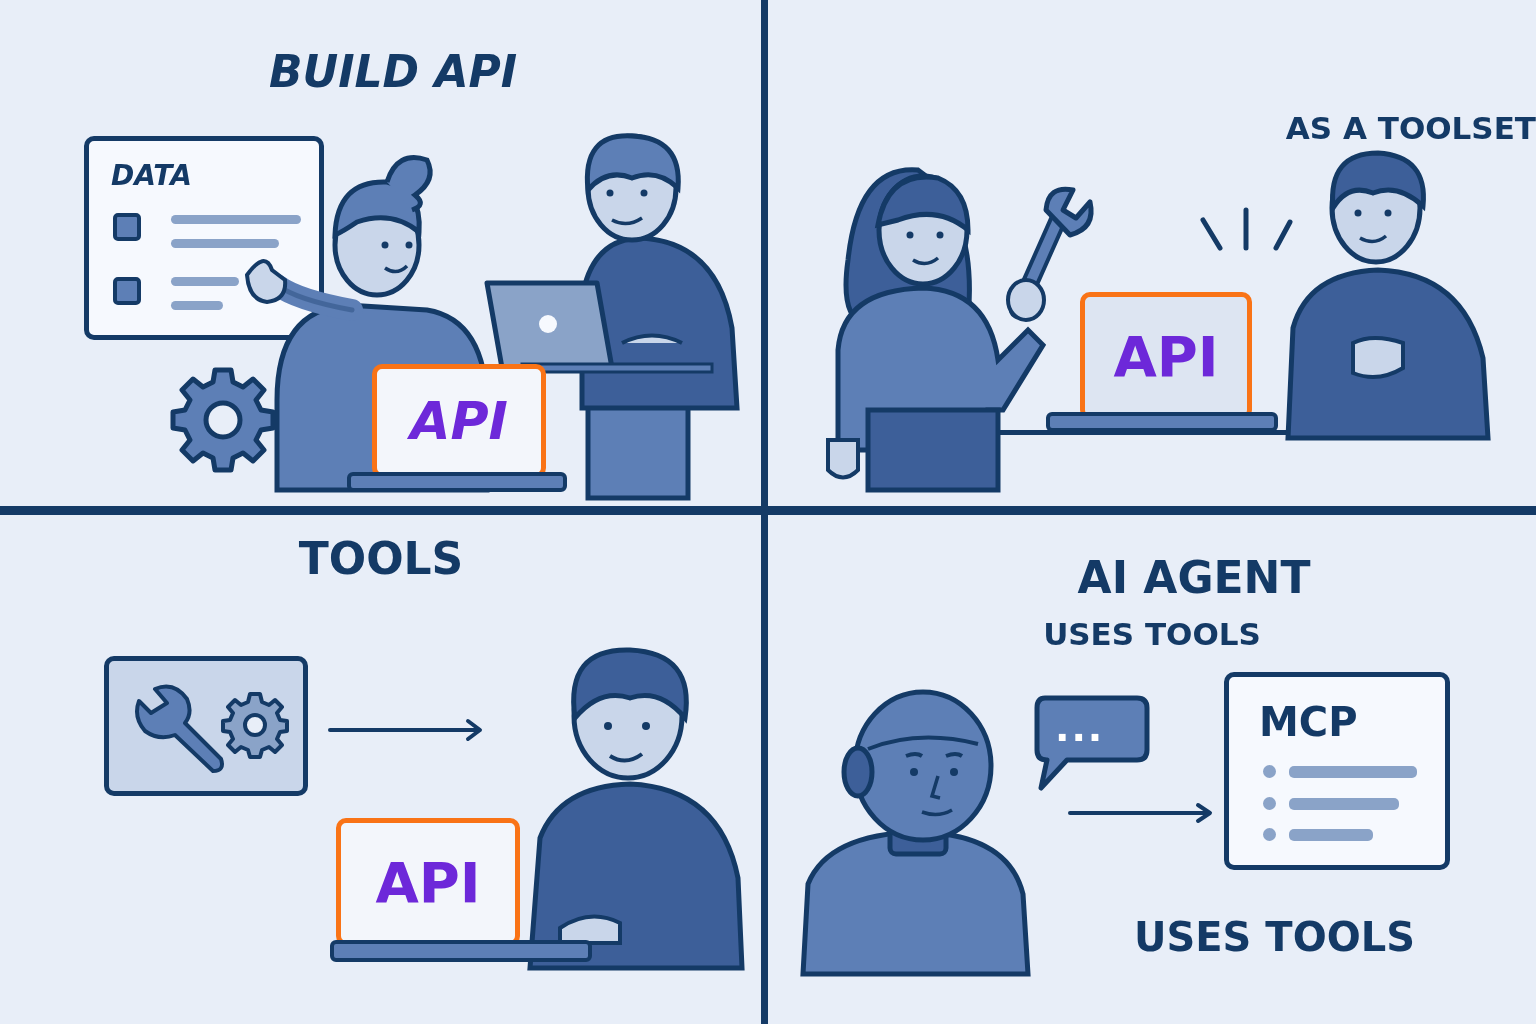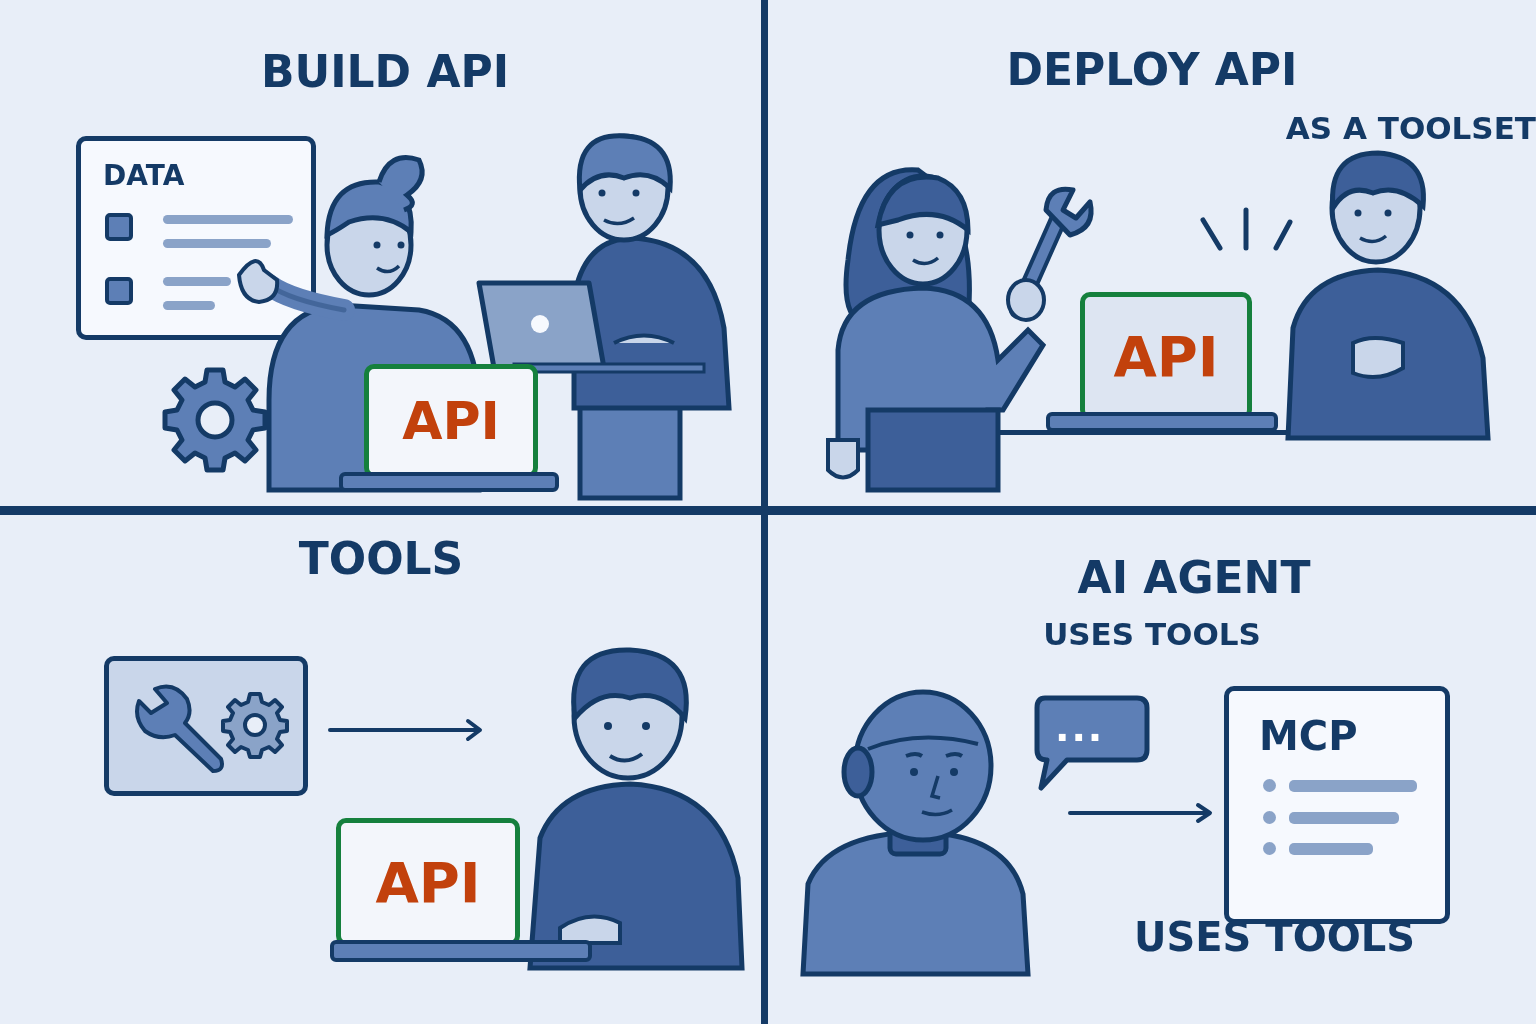--- a/index.html
+++ b/index.html
@@ -1,28 +1,28 @@
 <!DOCTYPE html>
 <html><head>
 <meta charset="utf-8">
 <style>
   html,body{margin:0;padding:0;}
   body{width:1536px;height:1024px;background:#e8eef8;overflow:hidden;position:relative;font-family:"DejaVu Sans","Liberation Sans",sans-serif;color:#143a66;}
   .panel{position:absolute;}
-  .p1{left:4px;top:0;width:762px;height:508px;}
+  .p1{left:12px;top:0;width:762px;height:508px;font-style:italic;}
   .p2{left:768px;top:0;width:768px;height:508px;}
   .p3{left:0;top:516px;width:762px;height:508px;}
   .p4{left:768px;top:516px;width:768px;height:508px;}
   .vdiv{position:absolute;left:761px;top:0;width:7px;height:1024px;background:#143a66;}
   .hdiv{position:absolute;left:0;top:506px;width:1536px;height:9px;background:#143a66;}
   .title{position:absolute;left:0;width:100%;text-align:center;font-weight:bold;color:#143a66;}
   .t1{font-size:44px;}
   .t2{font-size:31px;}
   .card{position:absolute;background:#f6f9fe;border:5px solid #143a66;border-radius:10px;box-sizing:border-box;}
-  .laptop-screen{position:absolute;background:#f3f6fb;border:5px solid #15803d;border-radius:10px;box-sizing:border-box;display:flex;align-items:center;justify-content:center;font-weight:bold;color:#c2410c;}
+  .laptop-screen{position:absolute;background:#f3f6fb;border:5px solid #f97316;border-radius:10px;box-sizing:border-box;display:flex;align-items:center;justify-content:center;font-weight:bold;color:#6d28d9;}
   .laptop-base{position:absolute;background:#5d7fb6;border:4px solid #143a66;border-radius:6px;box-sizing:border-box;}
   .bar{position:absolute;height:9px;border-radius:5px;background:#8aa3c8;}
   .sq{position:absolute;width:28px;height:28px;background:#5d7fb6;border:4px solid #143a66;border-radius:5px;box-sizing:border-box;}
   .dot{position:absolute;width:13px;height:13px;border-radius:50%;background:#8aa3c8;}
   svg{position:absolute;overflow:visible;}
   .lbl{position:absolute;font-weight:bold;color:#143a66;}
 </style>
 </head>
 <body>
 
@@ -75,21 +75,20 @@
     <circle cx="66" cy="196" r="9" fill="#f6f9fe"></circle>
     <rect x="40" y="236" width="190" height="8" fill="#5d7fb6" stroke="#143a66" stroke-width="3"></rect>
     <path d="M140,215 Q170,200 200,215" fill="#c9d6ea" stroke="#143a66" stroke-width="4"></path>
   </svg>
 
   <div class="laptop-screen" style="left:360px;top:364px;width:174px;height:114px;font-size:52px;">API</div>
   <div class="laptop-base" style="left:335px;top:472px;width:220px;height:20px;"></div>
 </section>
 
 <section class="panel p2">
-  <div class="title t1" style="top:44px;">DEPLOY API</div>
   <div class="title t2" style="top:110px;text-align:right;">AS A TOOLSET</div>
 
   <svg style="left:50px;top:150px;" width="300" height="340" viewBox="0 0 300 340">
     <path d="M100,20 Q40,15 30,110 Q20,180 60,175 L150,170 Q160,60 100,20 Z" fill="#3d5f99" stroke="#143a66" stroke-width="5"></path>
     <ellipse cx="105" cy="80" rx="44" ry="54" fill="#c9d6ea" stroke="#143a66" stroke-width="5"></ellipse>
     <path d="M60,75 Q70,20 120,28 Q150,40 150,80 Q120,55 80,70 Z" fill="#3d5f99" stroke="#143a66" stroke-width="5"></path>
     <circle cx="92" cy="85" r="3.5" fill="#143a66"></circle>
       <circle cx="122" cy="85" r="3.5" fill="#143a66"></circle>
     <path d="M95,110 Q108,118 120,108" fill="none" stroke="#143a66" stroke-width="3.5"></path>
     <path d="M20,300 L20,200 Q25,140 105,138 Q170,140 180,210 L210,180 L225,195 L185,260 L170,260 L170,300 Z" fill="#5d7fb6" stroke="#143a66" stroke-width="5"></path>
@@ -177,21 +176,21 @@
   <svg style="left:265px;top:178px;" width="120" height="100" viewBox="0 0 120 100">
     <path d="M12,4 L104,4 Q114,4 114,14 L114,56 Q114,66 104,66 L34,66 L8,94 L14,66 Q4,66 4,56 L4,14 Q4,4 12,4 Z" fill="#5d7fb6" stroke="#143a66" stroke-width="5" stroke-linejoin="round"></path>
   </svg>
   <div class="lbl" style="left:287px;top:190px;font-size:38px;color:#ffffff;letter-spacing:2px;">...</div>
 
   <svg style="left:300px;top:286px;" width="150" height="22" viewBox="0 0 150 22">
     <line x1="2" y1="11" x2="140" y2="11" stroke="#143a66" stroke-width="4" stroke-linecap="round"></line>
     <path d="M130,3 L142,11 L130,19" fill="none" stroke="#143a66" stroke-width="4" stroke-linecap="round" stroke-linejoin="round"></path>
   </svg>
 
-  <div class="card" style="left:456px;top:170px;width:226px;height:238px;">
+  <div class="card" style="left:456px;top:156px;width:226px;height:198px;">
     <div class="lbl" style="left:30px;top:22px;font-size:40px;">MCP</div>
     <div class="dot" style="left:34px;top:88px;"></div>
     <div class="bar" style="left:60px;top:89px;width:128px;height:12px;"></div>
     <div class="dot" style="left:34px;top:120px;"></div>
     <div class="bar" style="left:60px;top:121px;width:110px;height:12px;"></div>
     <div class="dot" style="left:34px;top:151px;"></div>
     <div class="bar" style="left:60px;top:152px;width:84px;height:12px;"></div>
   </div>
 
   <div class="lbl" style="left:366px;top:398px;font-size:40px;">USES TOOLS</div>

